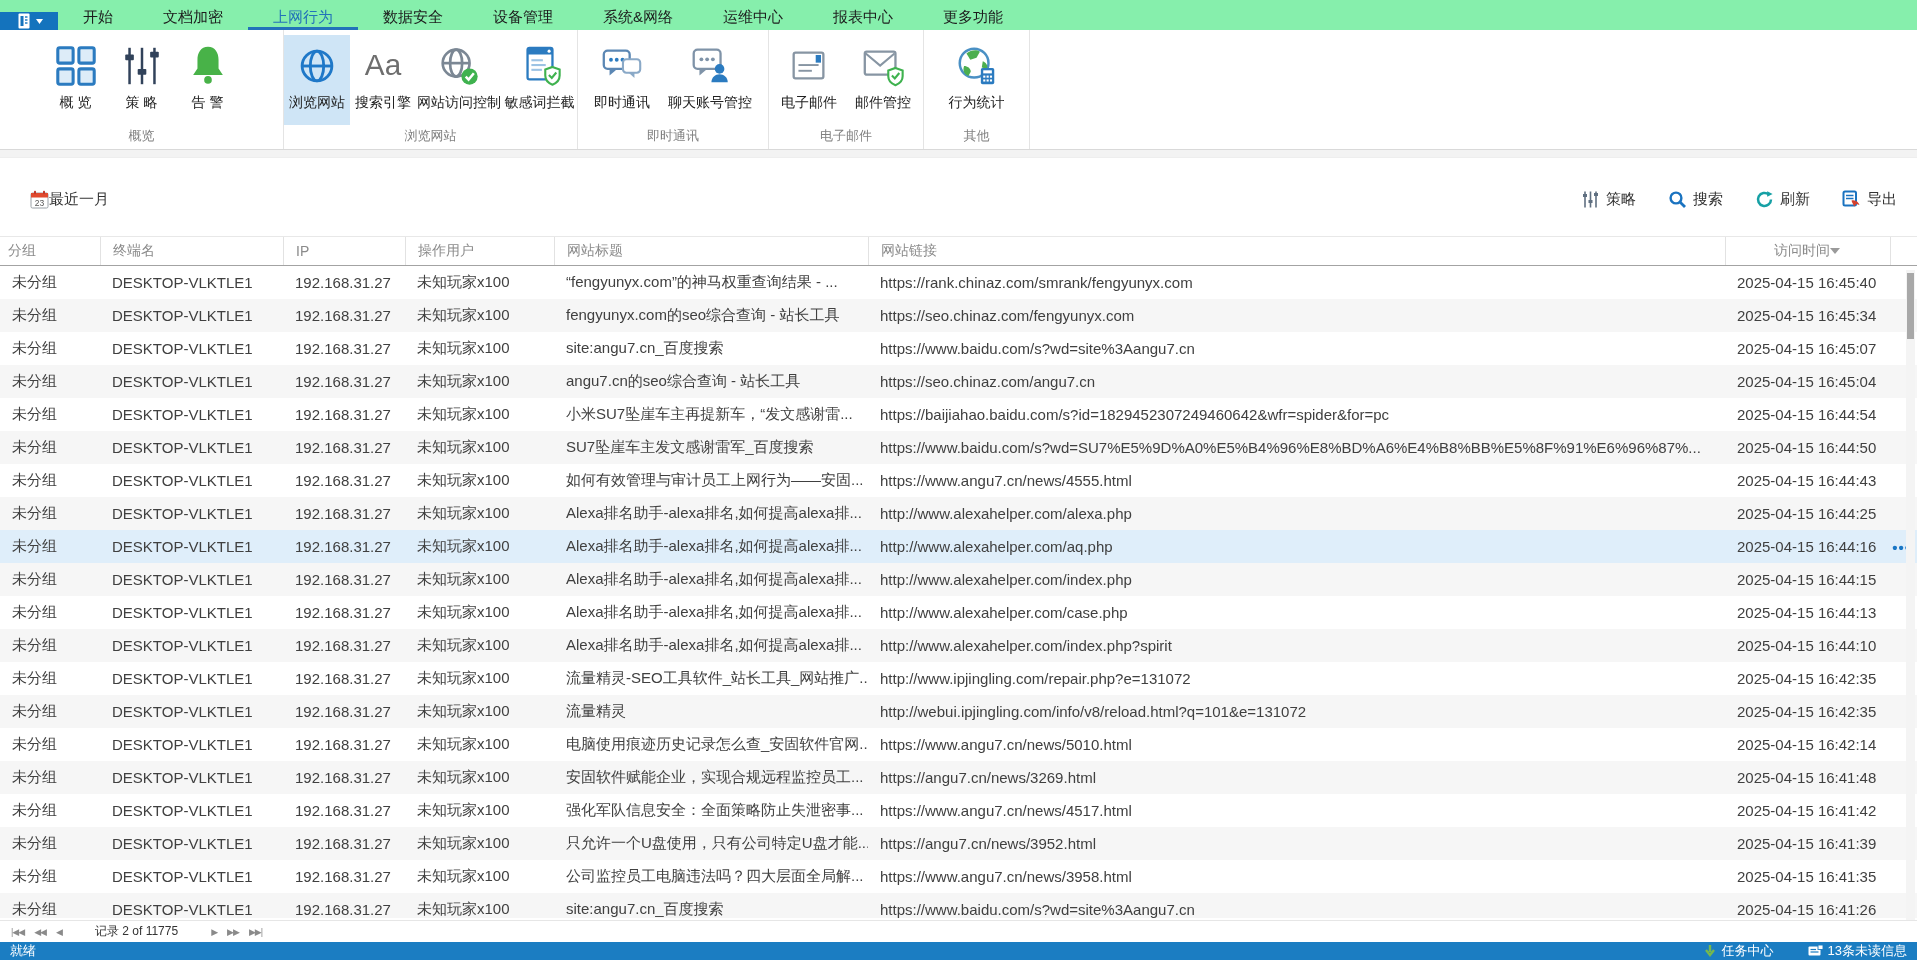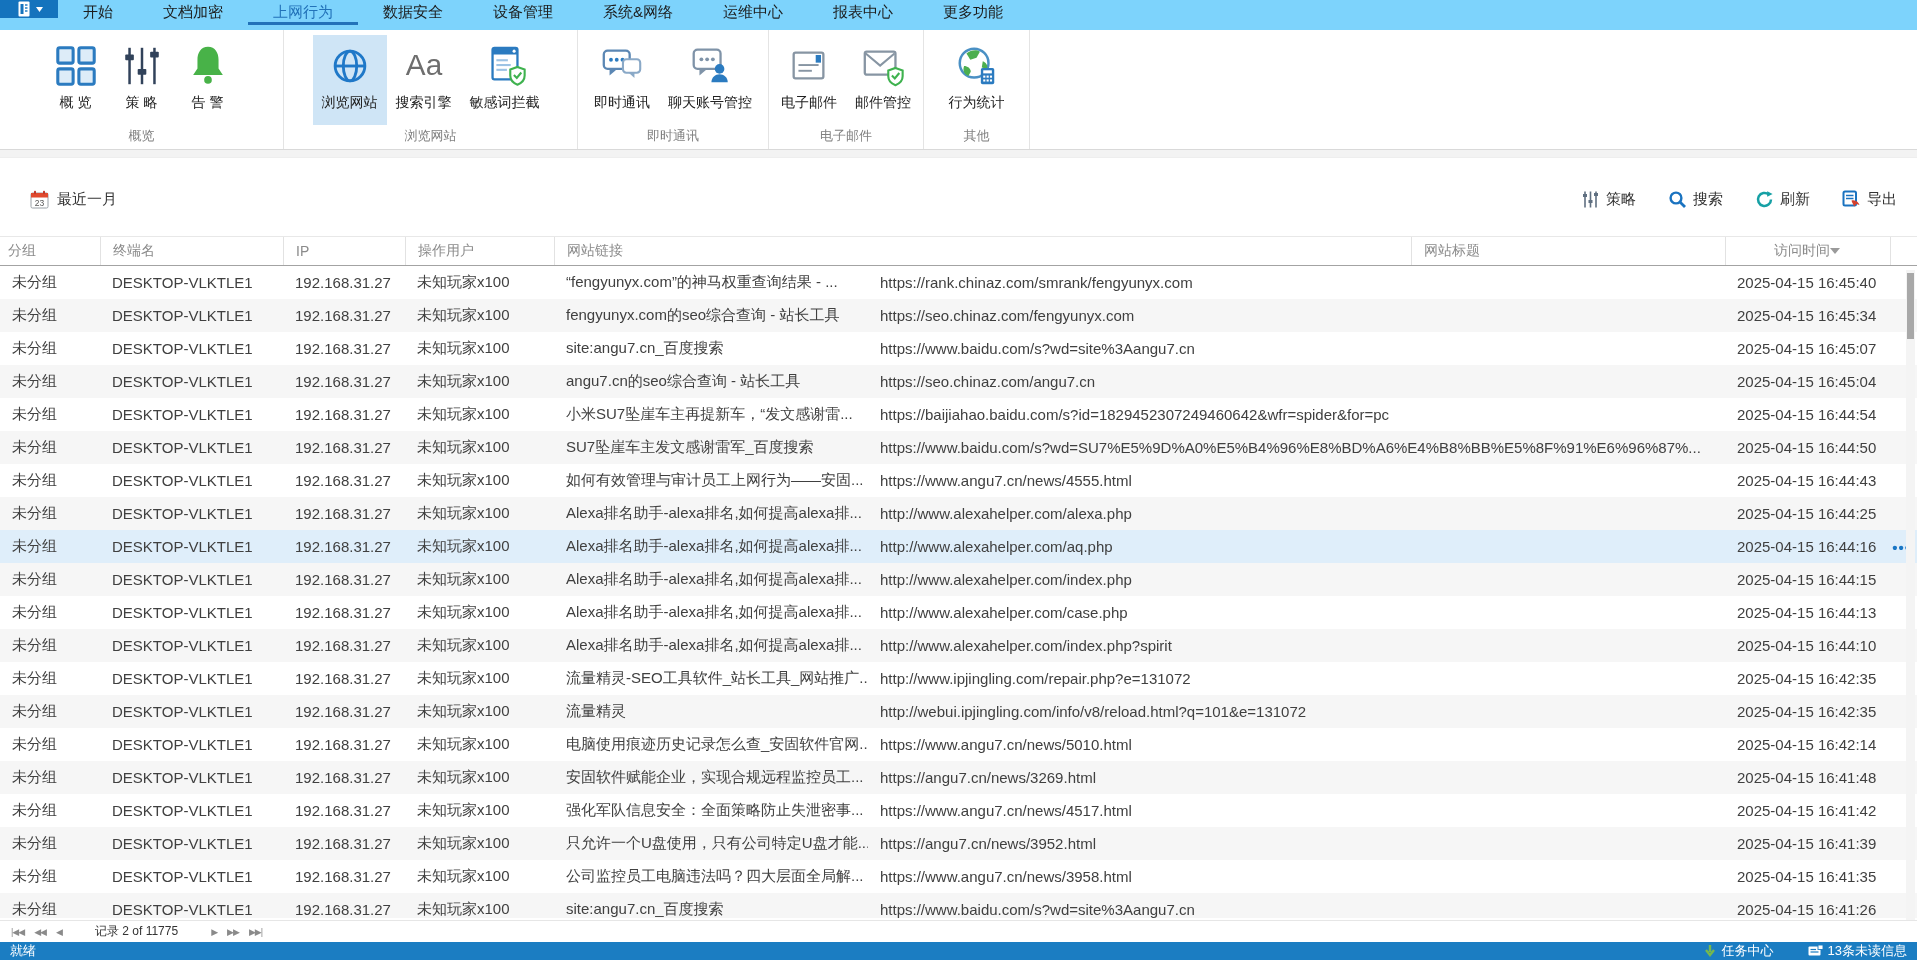--- a/index.html
+++ b/index.html
@@ -1,41 +1,41 @@
 <!DOCTYPE html>
 <html><head>
 <meta charset="utf-8">
 <style>
   * { box-sizing: border-box; margin: 0; padding: 0; }
   html,body { width:1917px; height:960px; overflow:hidden; }
   body { font-family:"Liberation Sans","DejaVu Sans",sans-serif; background:#fff; color:#333; }
   .app { position:relative; width:1917px; height:960px; display:flex; flex-direction:column; background:#fff; }
 
   
-  .menubar { height:30px; display:flex; align-items:flex-start; background:#7dd3fc; flex:0 0 auto; }
+  .menubar { height:30px; display:flex; align-items:flex-end; background:#86efac; flex:0 0 auto; }
   .app-button { width:58px; background:#1473bd; display:flex; align-items:center; justify-content:center; gap:3px; cursor:pointer; }
   .menu { display:flex; align-items:stretch; }
   .menu-item { padding:0 25px; display:flex; align-items:center; font-size:15px; color:#1c1c1c; cursor:pointer; border-bottom:3px solid transparent; border-top:3px solid transparent; }
   .menu-item.active { color:#2272b9; border-bottom-color:#2272b9; }
 
   
   .ribbon { display:flex; align-items:stretch; height:120px; background:#fff; border-bottom:1px solid #d9d9d9; flex:0 0 auto; }
   .rgroup { display:flex; flex-direction:column; border-right:1px solid #e4e4e4; }
   .rgroup-items { flex:1; display:flex; justify-content:center; align-items:flex-start; padding-top:5px; }
   .rgroup-caption { height:25px; text-align:center; font-size:13px; color:#808080; line-height:22px; }
   .rgroup1{ width:284px; } .rgroup2{ width:294px; } .rgroup3{ width:191px; } .rgroup4{ width:155px; } .rgroup5{ width:106px; }
   .ribbon-item { display:flex; flex-direction:column; align-items:center; justify-content:flex-start; gap:5px; padding:8px 9px 6px 9px; min-width:66px; height:90px; font-size:14px; color:#222; cursor:pointer; white-space:nowrap; }
   .ribbon-item.selected { background:#cfe5f6; }
   .ricon { width:46px; height:46px; flex:0 0 auto; }
 
   .strip { height:8px; background:#f3f3f3; border-bottom:1px solid #eee; flex:0 0 auto; }
 
   
   .filter-row { margin-top:26px; height:30px; display:flex; align-items:center; padding:0 20px 0 30px; flex:0 0 auto; }
-  .date-filter { display:flex; align-items:center; gap:8px; cursor:pointer; }
+  .date-filter { display:flex; align-items:center; cursor:pointer; }
   .date-filter .label { font-size:15px; color:#333; }
   .toolbar-actions { margin-left:auto; display:flex; align-items:center; gap:32px; }
   .tool-btn { display:flex; align-items:center; gap:6px; cursor:pointer; font-size:15px; color:#333; }
 
   
   .table-wrap { margin-top:22px; flex:1; display:flex; flex-direction:column; overflow:hidden; }
   .thead { height:30px; display:flex; align-items:stretch; border-top:1px solid #e8e8e8; border-bottom:1px solid #a3a3a3; flex:0 0 auto; }
   .th { display:flex; align-items:center; font-size:14px; color:#8a8a8a; padding-left:12px; border-left:1px solid #e2e2e2; overflow:hidden; white-space:nowrap; }
   .th:first-child { border-left:none; padding-left:8px; }
   .c1{ width:100px; } .c2{ width:183px; } .c3{ width:122px; } .c4{ width:149px; }
@@ -164,20 +164,30 @@
             <ellipse cx="24" cy="24" rx="7" ry="15.5" fill="none" stroke="#1f78c8" stroke-width="3"></ellipse>
             <line x1="8.5" y1="24" x2="39.5" y2="24" stroke="#1f78c8" stroke-width="3"></line>
           </svg>
           <span>浏览网站</span>
         </div>
         <div class="ribbon-item">
           <svg class="ricon" viewBox="0 0 48 48">
             <text x="24" y="33" text-anchor="middle" font-size="31" fill="#6e6e6e">Aa</text>
           </svg>
           <span>搜索引擎</span>
+        </div>
+        <div class="ribbon-item">
+          <svg class="ricon" viewBox="0 0 48 48">
+            <circle cx="21" cy="21" r="14" fill="none" stroke="#7b8794" stroke-width="2.8"></circle>
+            <ellipse cx="21" cy="21" rx="6.3" ry="14" fill="none" stroke="#7b8794" stroke-width="2.8"></ellipse>
+            <line x1="7" y1="21" x2="35" y2="21" stroke="#7b8794" stroke-width="2.8"></line>
+            <circle cx="35" cy="35" r="8.5" fill="#3fb24f"></circle>
+            <polyline points="31,35 34,38.2 39.5,31.5" stroke="#fff" stroke-width="2.6" fill="none"></polyline>
+          </svg>
+          <span>网站访问控制</span>
         </div>
         <div class="ribbon-item">
           <svg class="ricon" viewBox="0 0 48 48">
             <rect x="11" y="5" width="26" height="33" rx="2" fill="#fff" stroke="#2b7bc0" stroke-width="2.4"></rect>
             <rect x="11" y="5" width="26" height="7" fill="#2b7bc0"></rect>
             <circle cx="33.5" cy="8.5" r="1.6" fill="#fff"></circle>
             <line x1="15" y1="18" x2="27" y2="18" stroke="#9cc3e4" stroke-width="2.2"></line>
             <line x1="15" y1="23" x2="30" y2="23" stroke="#9cc3e4" stroke-width="2.2"></line>
             <line x1="15" y1="28" x2="26" y2="28" stroke="#9cc3e4" stroke-width="2.2"></line>
             <path d="M37 25l7.5 2.7v6.3c0 4.7-3.2 7.9-7.5 9.5-4.3-1.6-7.5-4.8-7.5-9.5v-6.3z" fill="#fff" stroke="#3fb24f" stroke-width="2.2"></path>
@@ -333,25 +343,25 @@
         </div>
       <div class="th c2">
           <span>终端名</span>
         </div>
       <div class="th c3">
           <span>IP</span>
         </div>
       <div class="th c4">
           <span>操作用户</span>
         </div>
+      <div class="th c5">
+          <span>网站标题</span>
+        </div>
       <div class="th c6">
           <span>网站链接</span>
-        </div>
-      <div class="th c5">
-          <span>网站标题</span>
         </div>
       <div class="th c7">
         <span>访问时间</span>
         <span class="caret-down"></span>
       </div>
       <div class="th c8"></div>
     </div>
     <div class="tbody">
         <div class="row">
     <div class="td c1">未分组</div>

